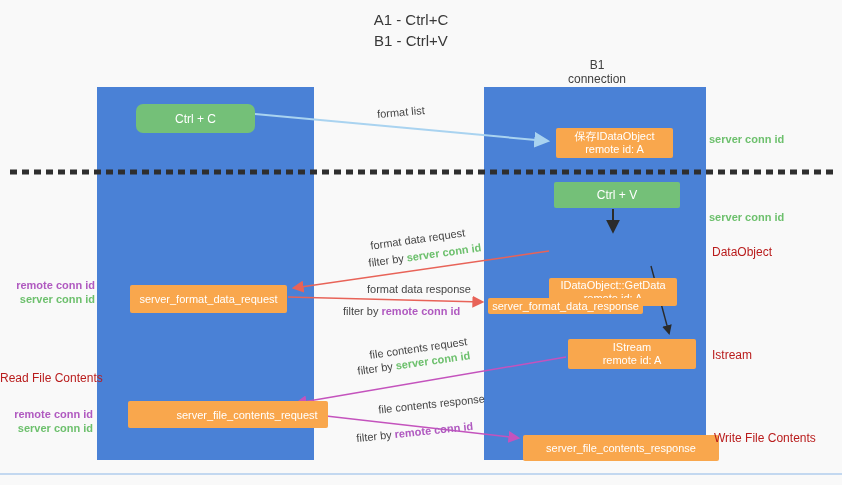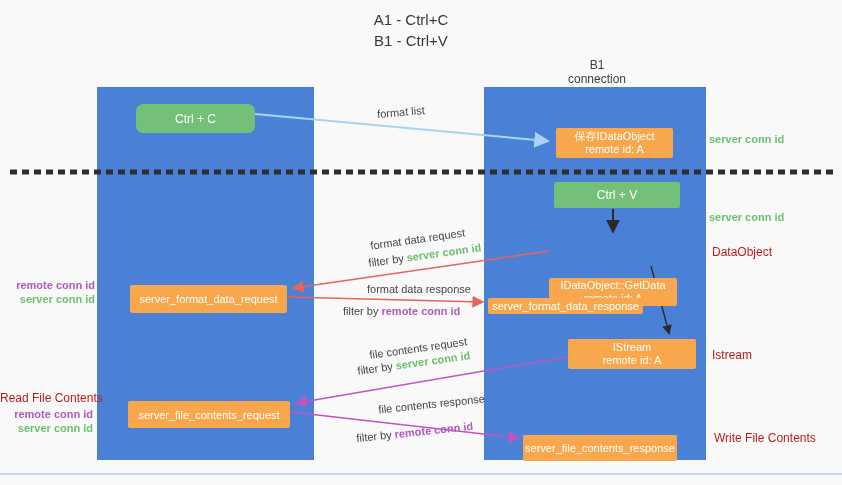--- a/index.html
+++ b/index.html
@@ -108,25 +108,25 @@
 
   <div class="node orange small-text" style="left:488px;top:290px;width:155px;height:16px;">
     <div>server_format_data_response</div>
   </div>
 
   <div class="node orange" style="left:568px;top:339px;width:128px;height:30px;">
     <div class="sm">IStream</div>
     <div class="sm">remote id: A</div>
   </div>
 
-  <div class="node orange small-text" style="left:128px;top:393px;width:162px;height:27px;">
+  <div class="node orange small-text" style="left:128px;top:393px;width:162px;height:27px;padding-left:38px;">
     <div>server_file_contents_request</div>
   </div>
 
-  <div class="node orange small-text" style="left:523px;top:427px;width:154px;height:26px;text-align:right;">
+  <div class="node orange small-text" style="left:523px;top:427px;width:196px;height:26px;text-align:right;">
     <div>server_file_contents_response</div>
   </div>
 
   <div class="flow-label" style="left:377px;top:106px;transform:rotate(-5deg);">format list</div>
 
   <div class="flow-label" style="left:370px;top:233px;transform:rotate(-8deg);">format data request</div>
 
   <div class="flow-label" style="left:368px;top:249px;transform:rotate(-8deg);">
     <span class="filter">filter by</span><span class="bold-green">server conn id</span>
   </div>
@@ -150,19 +150,19 @@
   </div>
 
   <div class="annot bold-green" style="left:709px;top:133px;">server conn id</div>
   <div class="annot bold-green" style="left:709px;top:211px;">server conn id</div>
   <div class="annot dark" style="left:712px;top:245px;">DataObject</div>
   <div class="annot dark" style="left:712px;top:348px;">Istream</div>
   <div class="annot dark" style="left:714px;top:431px;">Write File Contents</div>
 
   <div class="annot bold-purple left-annot" style="left:0px;top:279px;width:95px;">remote conn id</div>
   <div class="annot bold-green left-annot" style="left:0px;top:293px;width:95px;">server conn id</div>
-  <div class="annot dark left-annot" style="left:0px;top:391px;width:95px;text-align:center;">Read File Contents</div>
+  <div class="annot dark left-annot" style="left:0px;top:371px;width:95px;text-align:center;">Read File Contents</div>
   <div class="annot bold-purple left-annot" style="left:0px;top:408px;width:93px;">remote conn id</div>
   <div class="annot bold-green left-annot" style="left:0px;top:422px;width:93px;">server conn id</div>
 
   <div class="bottom-line"></div>
 
 </div>
 
 </body></html>

